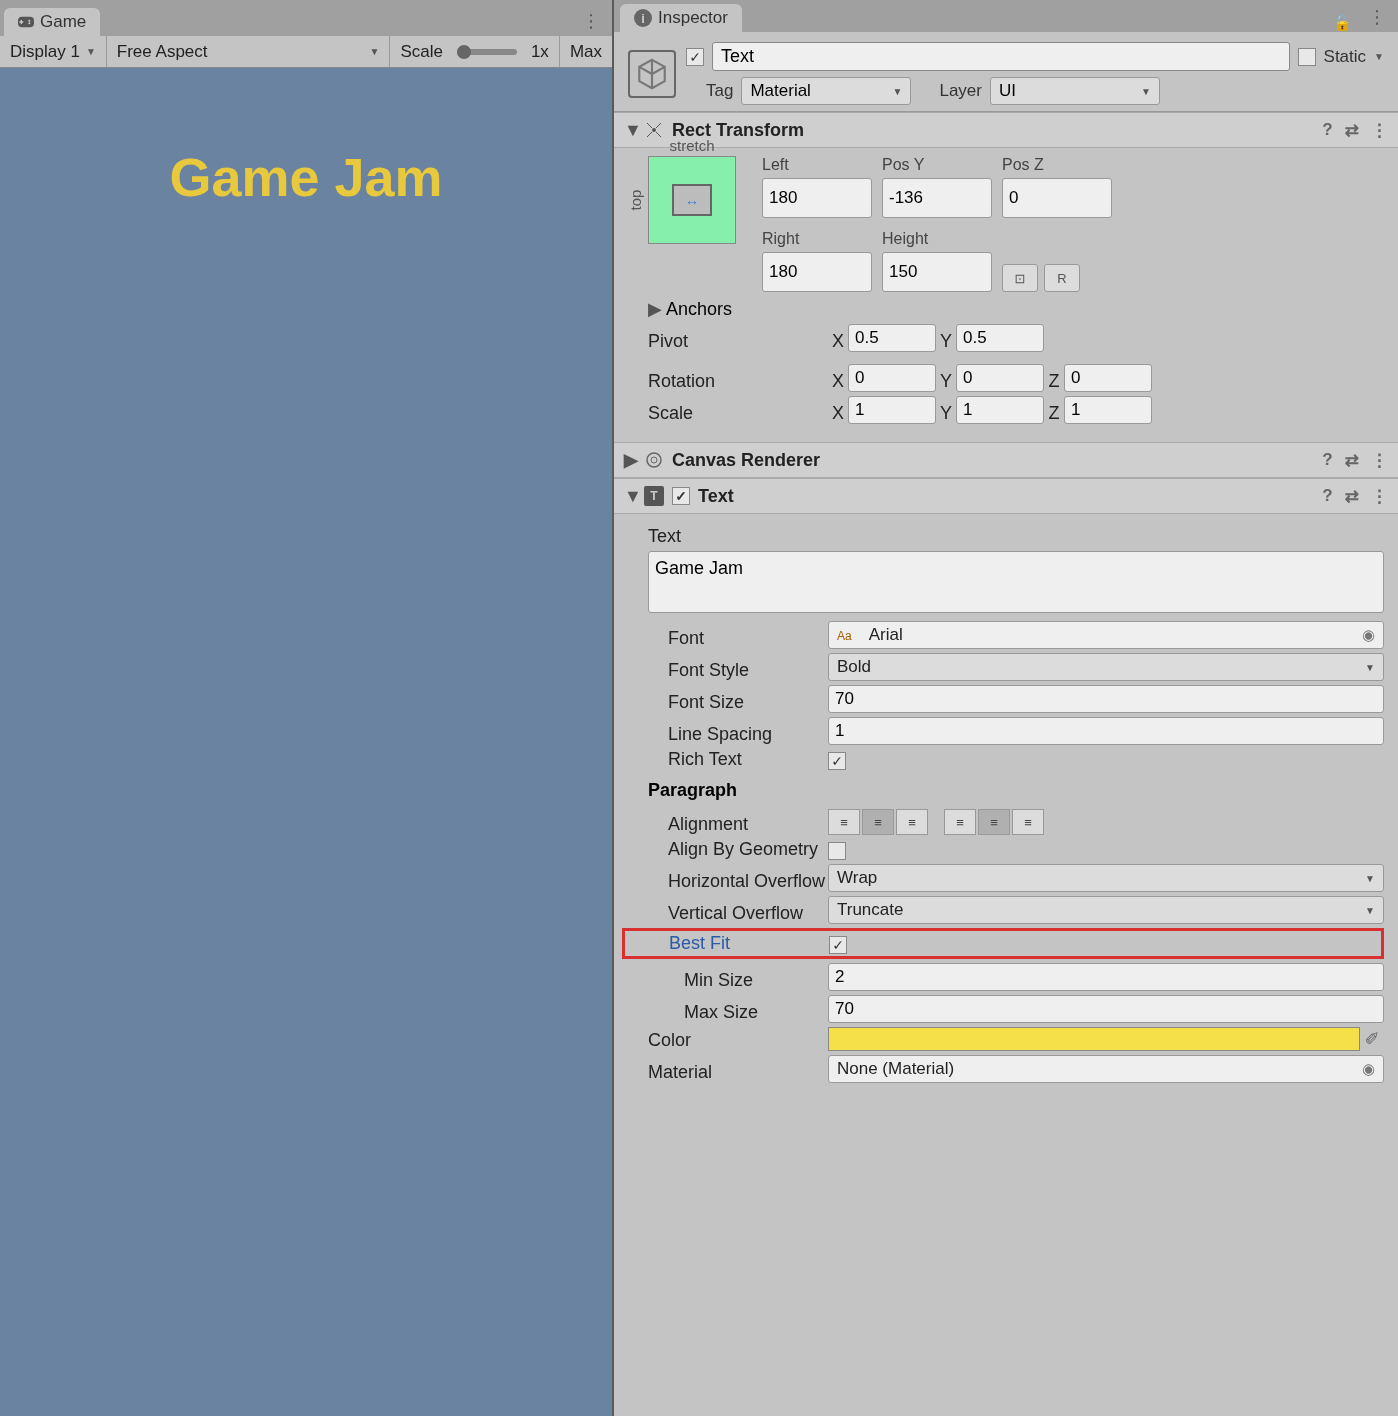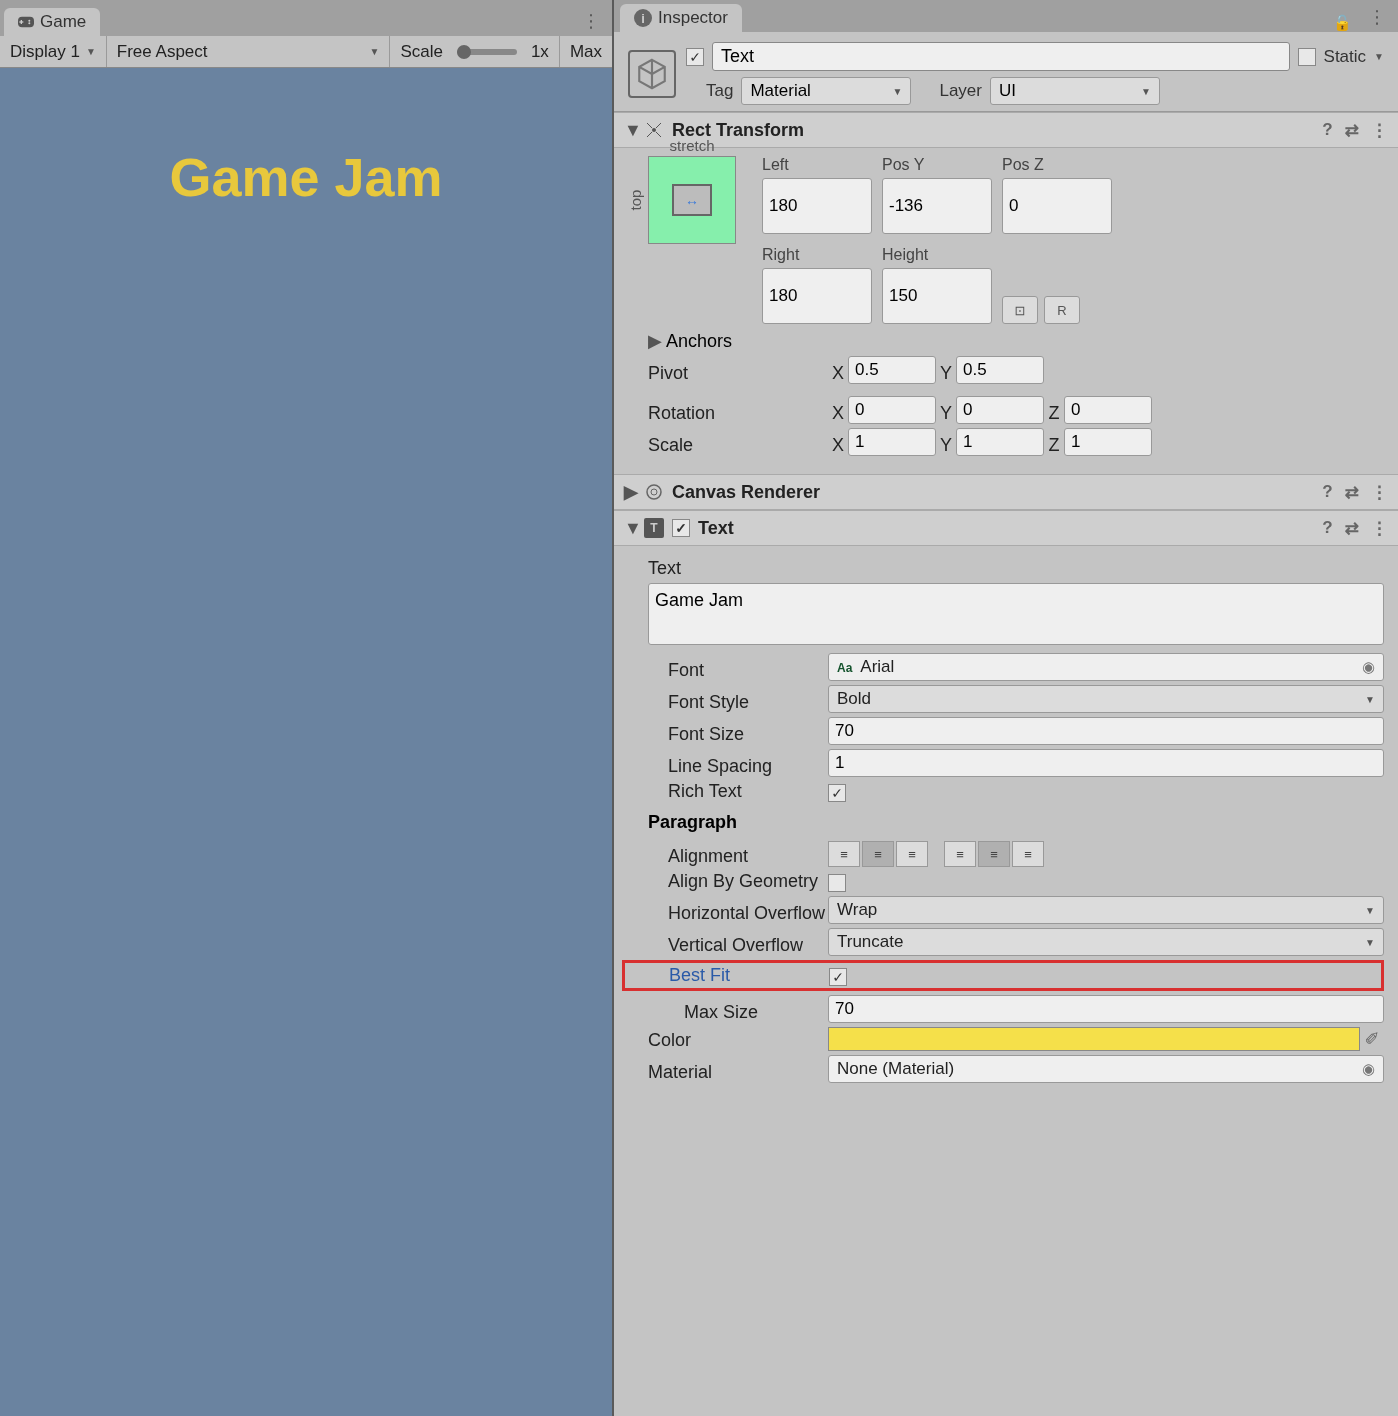--- a/index.html
+++ b/index.html
@@ -65,21 +65,21 @@
 
 .anchor-box { width: 88px; height: 88px; background: #86efac; border: 1px solid #888; display: flex; flex-direction: column; align-items: center; justify-content: center; margin-left: 20px; position: relative; }
 .anchor-label-top { position: absolute; top: -20px; font-size: 15px; color: #555; }
 .anchor-label-left { position: absolute; left: -24px; top: 50%; transform: translateY(-50%) rotate(-90deg); font-size: 15px; color: #555; }
 .anchor-inner { width: 40px; height: 32px; border: 2px solid #666; display: flex; align-items: center; justify-content: center; background: #bcbcbc; }
 .anchor-arrow { color: #3a7ad9; font-size: 14px; }
 
 .rect-grid { display: flex; gap: 10px; padding-left: 10px; }
 .rect-col { display: flex; flex-direction: column; gap: 4px; }
 .rect-col .lbl { font-size: 16px; color: #444; }
-.rect-col input { width: 110px; background: #efefef; border: 1px solid #999; border-radius: 3px; padding: 17px 6px; font-size: 17px; }
+.rect-col input { width: 110px; background: #efefef; border: 1px solid #999; border-radius: 3px; padding: 9px 6px; font-size: 17px; }
 .bp-btn { width: 36px; height: 28px; background: #dcdcdc; border: 1px solid #999; border-radius: 3px; display: flex; align-items: center; justify-content: center; font-size: 13px; color: #555; }
 
 .anchors-row { display: flex; align-items: center; gap: 6px; padding-left: 20px; font-size: 18px; margin-top: 6px; }
 
 
 .text-area { width: 100%; background: #efefef; border: 1px solid #999; border-radius: 3px; padding: 6px; font-size: 18px; min-height: 62px; resize: none; font-family: Arial; }
 
 
 .align-group { display: flex; gap: 2px; }
 .align-btn { width: 32px; height: 26px; background: #dcdcdc; border: 1px solid #999; display: flex; align-items: center; justify-content: center; font-size: 13px; color: #444; }
@@ -88,21 +88,21 @@
 
 .color-swatch { flex: 1; height: 24px; background: #f5e04a; border: 1px solid #888; }
 .eyedrop { width: 24px; height: 24px; display: flex; align-items: center; justify-content: center; color: #666; }
 
 
 .highlight { border: 3px solid #d83030; padding: 2px 4px; margin-left: -6px; }
 
 
 .obj-field { flex: 1; background: #efefef; border: 1px solid #999; border-radius: 3px; padding: 3px 8px; font-size: 17px; display: flex; align-items: center; justify-content: space-between; }
 .obj-target { color: #777; font-size: 15px; }
-.font-prefix { font-size: 12px; color: #14532d; margin-right: 8px; font-weight: bold; }
+.font-prefix { font-size: 12px; color: #a16207; margin-right: 17px; }
 </style>
 </head>
 <body>
 
 <div class="left-pane">
   <div class="tab-bar">
     <div class="tab">
       <svg class="tab-icon" viewBox="0 0 24 16">
           <path fill="#555" d="M6 0h12a6 6 0 0 1 6 6v4a6 6 0 0 1-6 6H6a6 6 0 0 1-6-6V6a6 6 0 0 1 6-6z"></path>
           <rect x="4" y="5" width="2" height="6" fill="#ccc"></rect>
@@ -356,20 +356,24 @@
         <div class="dropdown" style="flex:1">
             <span>Truncate</span>
             <span class="caret">▼</span>
           </div>
       </div>
       <div class="prop-row highlight">
         <span class="prop-label nested" style="color:#2a5aa8">Best Fit</span>
         <span class="chk">✓</span>
       </div>
       <div class="prop-row">
+          <span class="prop-label indent2">Min Size</span>
+        <input class="num-input" style="flex: 1 1 0%; width: auto;" value="2">
+      </div>
+      <div class="prop-row">
           <span class="prop-label indent2">Max Size</span>
         <input class="num-input" style="flex: 1 1 0%; width: auto;" value="70">
       </div>
       <div class="prop-row">
           <span class="prop-label">Color</span>
         <div class="color-swatch"></div>
         <span class="eyedrop">✐</span>
       </div>
       <div class="prop-row">
           <span class="prop-label">Material</span>

